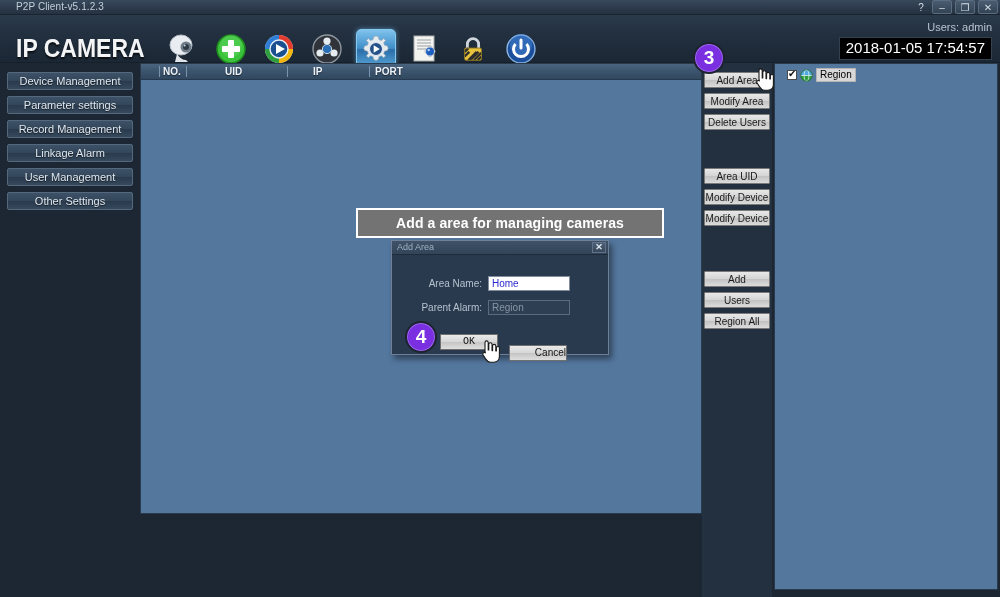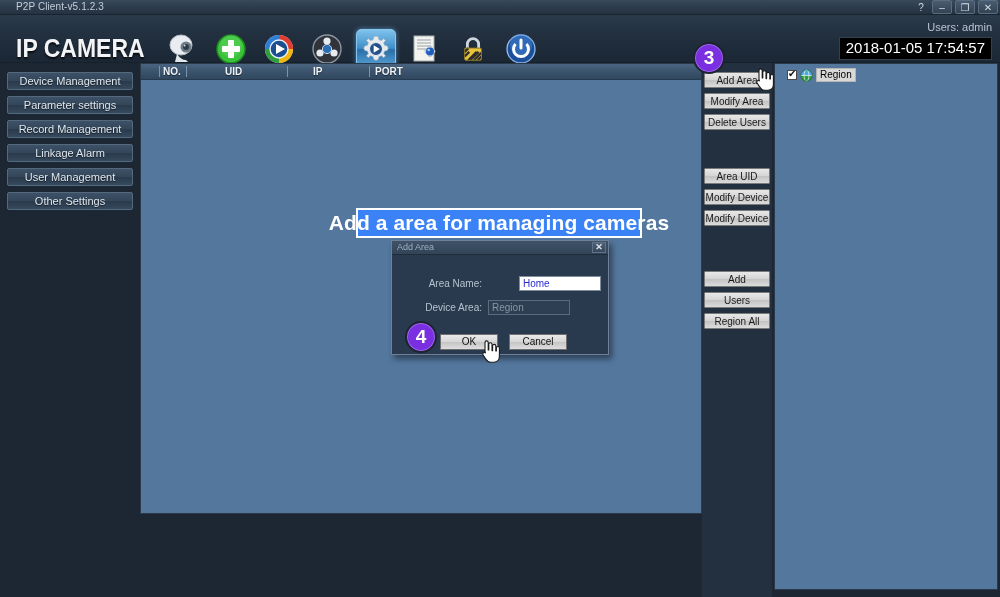--- a/index.html
+++ b/index.html
@@ -169,25 +169,25 @@
   }
   .tlabel {
     background: #d8d8d8; color: #000;
     padding: 0 3px; line-height: 12px; font-size: 10px;
     border: 1px solid #b5b5b5;
   }
 
   
   #banner {
     position: absolute; left: 356px; top: 208px;
-    width: 286px; height: 30px;
-    background: #3b82f6;
+    width: 308px; height: 30px;
+    background: #737373;
     border: 2px solid #ffffff;
     display: flex; align-items: center; justify-content: center;
-    color: #ffffff; font-size: 21px; font-weight: bold;
+    color: #ffffff; font-size: 14px; font-weight: bold;
     letter-spacing: .1px;
     white-space: nowrap;
   }
 
   
   #dialog {
     position: absolute; left: 391px; top: 240px;
     width: 218px; height: 115px;
     background: #2a3a4e;
     border: 1px solid #6d8098;
@@ -430,32 +430,32 @@
   <div id="banner">Add a area for managing cameras</div>
 
   <div class="badge" style="left:693px; top:42px;">3</div>
 
   <div id="dialog">
     <div id="dlgtitle">
       <div class="t">Add Area</div>
       <div id="dlgclose">✕</div>
     </div>
 
-    <div class="fld" style="left:24px; top:35px;gap:31px;">
+    <div class="fld" style="left:24px; top:35px;">
       <div class="fldlabel">Area Name:</div>
       <input class="fldinput" type="text" value="Home" style="">
     </div>
 
     <div class="fld" style="left:24px; top:59px;">
-      <div class="fldlabel">Device Area:</div>
+      <div class="fldlabel">Parent Alarm:</div>
       <input class="fldinput ro" type="text" readonly="" value="Region" style="">
     </div>
 
-    <div class="dlgbtn" style="left:48px; top:93px;">OK</div>
-    <div class="dlgbtn" style="left:117px; top:93px;">Cancel</div>
+    <div class="dlgbtn" style="left:48px; top:93px;font-family:Liberation Mono, monospace;">OK</div>
+    <div class="dlgbtn" style="left:117px; top:104px;text-align:right;">Cancel</div>
   </div>
 
   <div class="badge" style="left:405px; top:321px;">4</div>
 
   <div class="cursor" style="left:752px; top:66px;">
     <svg width="22" height="26" viewBox="0 0 22 26">
       <path d="M7 13 V4.5 a1.6 1.6 0 0 1 3.2 0 V12 h.6 V6.4 a1.6 1.6 0 0 1 3.2 0 V12.6 h.6 V8 a1.6 1.6 0 0 1 3.2 0 V13 h.6 v-3 a1.5 1.5 0 0 1 3 0 v8.2 c0 3.4-2.2 6-5.6 6 h-3.4 c-2.6 0-3.6-1.4-5-3.6 l-2.4-3.8 a1.6 1.6 0 0 1 2.4-2z" fill="#ffffff" stroke="#1a1a1a" stroke-width="1.1" stroke-linejoin="round"></path>
     </svg>
   </div>
 

